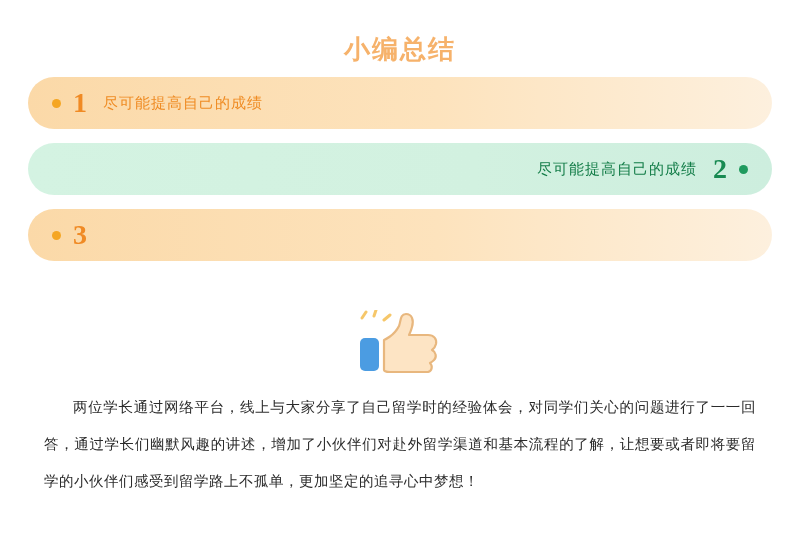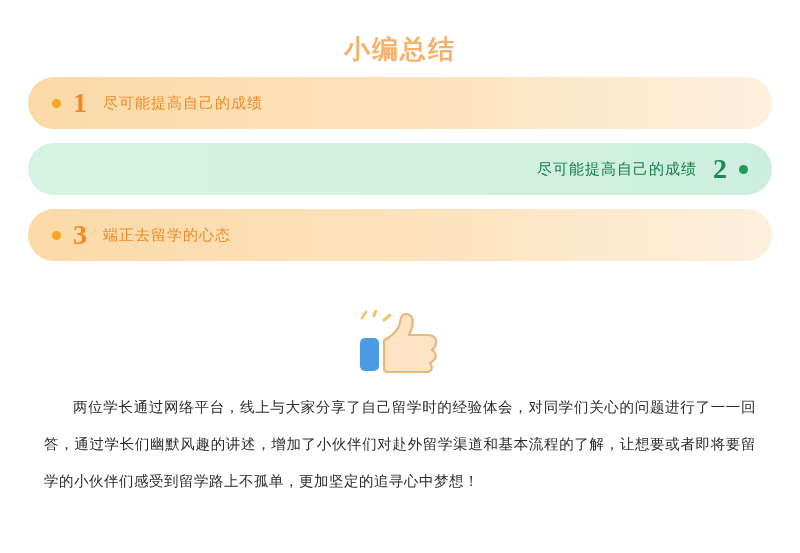--- a/index.html
+++ b/index.html
@@ -117,21 +117,20 @@
 
     <div class="row green">
       <span class="txt green">尽可能提高自己的成绩</span>
       <span class="num green">2</span>
       <span class="bullet green"></span>
     </div>
 
     <div class="row orange">
       <span class="bullet orange"></span>
       <span class="num orange">3</span>
-      <span class="txt orange">端正去留学的心态</span>
     </div>
 
 
   </div>
 
   <div class="thumb-wrap">
     <svg width="96" height="66" viewBox="0 0 96 66">
       <g transform="translate(2,2)">
         <path d="M8 6 L12 0 M20 4 L22 -2 M30 8 L36 3" stroke="#f6c76a" stroke-width="3" stroke-linecap="round" fill="none"></path>
         <rect x="6" y="26" width="19" height="33" rx="5" fill="#4b9ce2"></rect>

